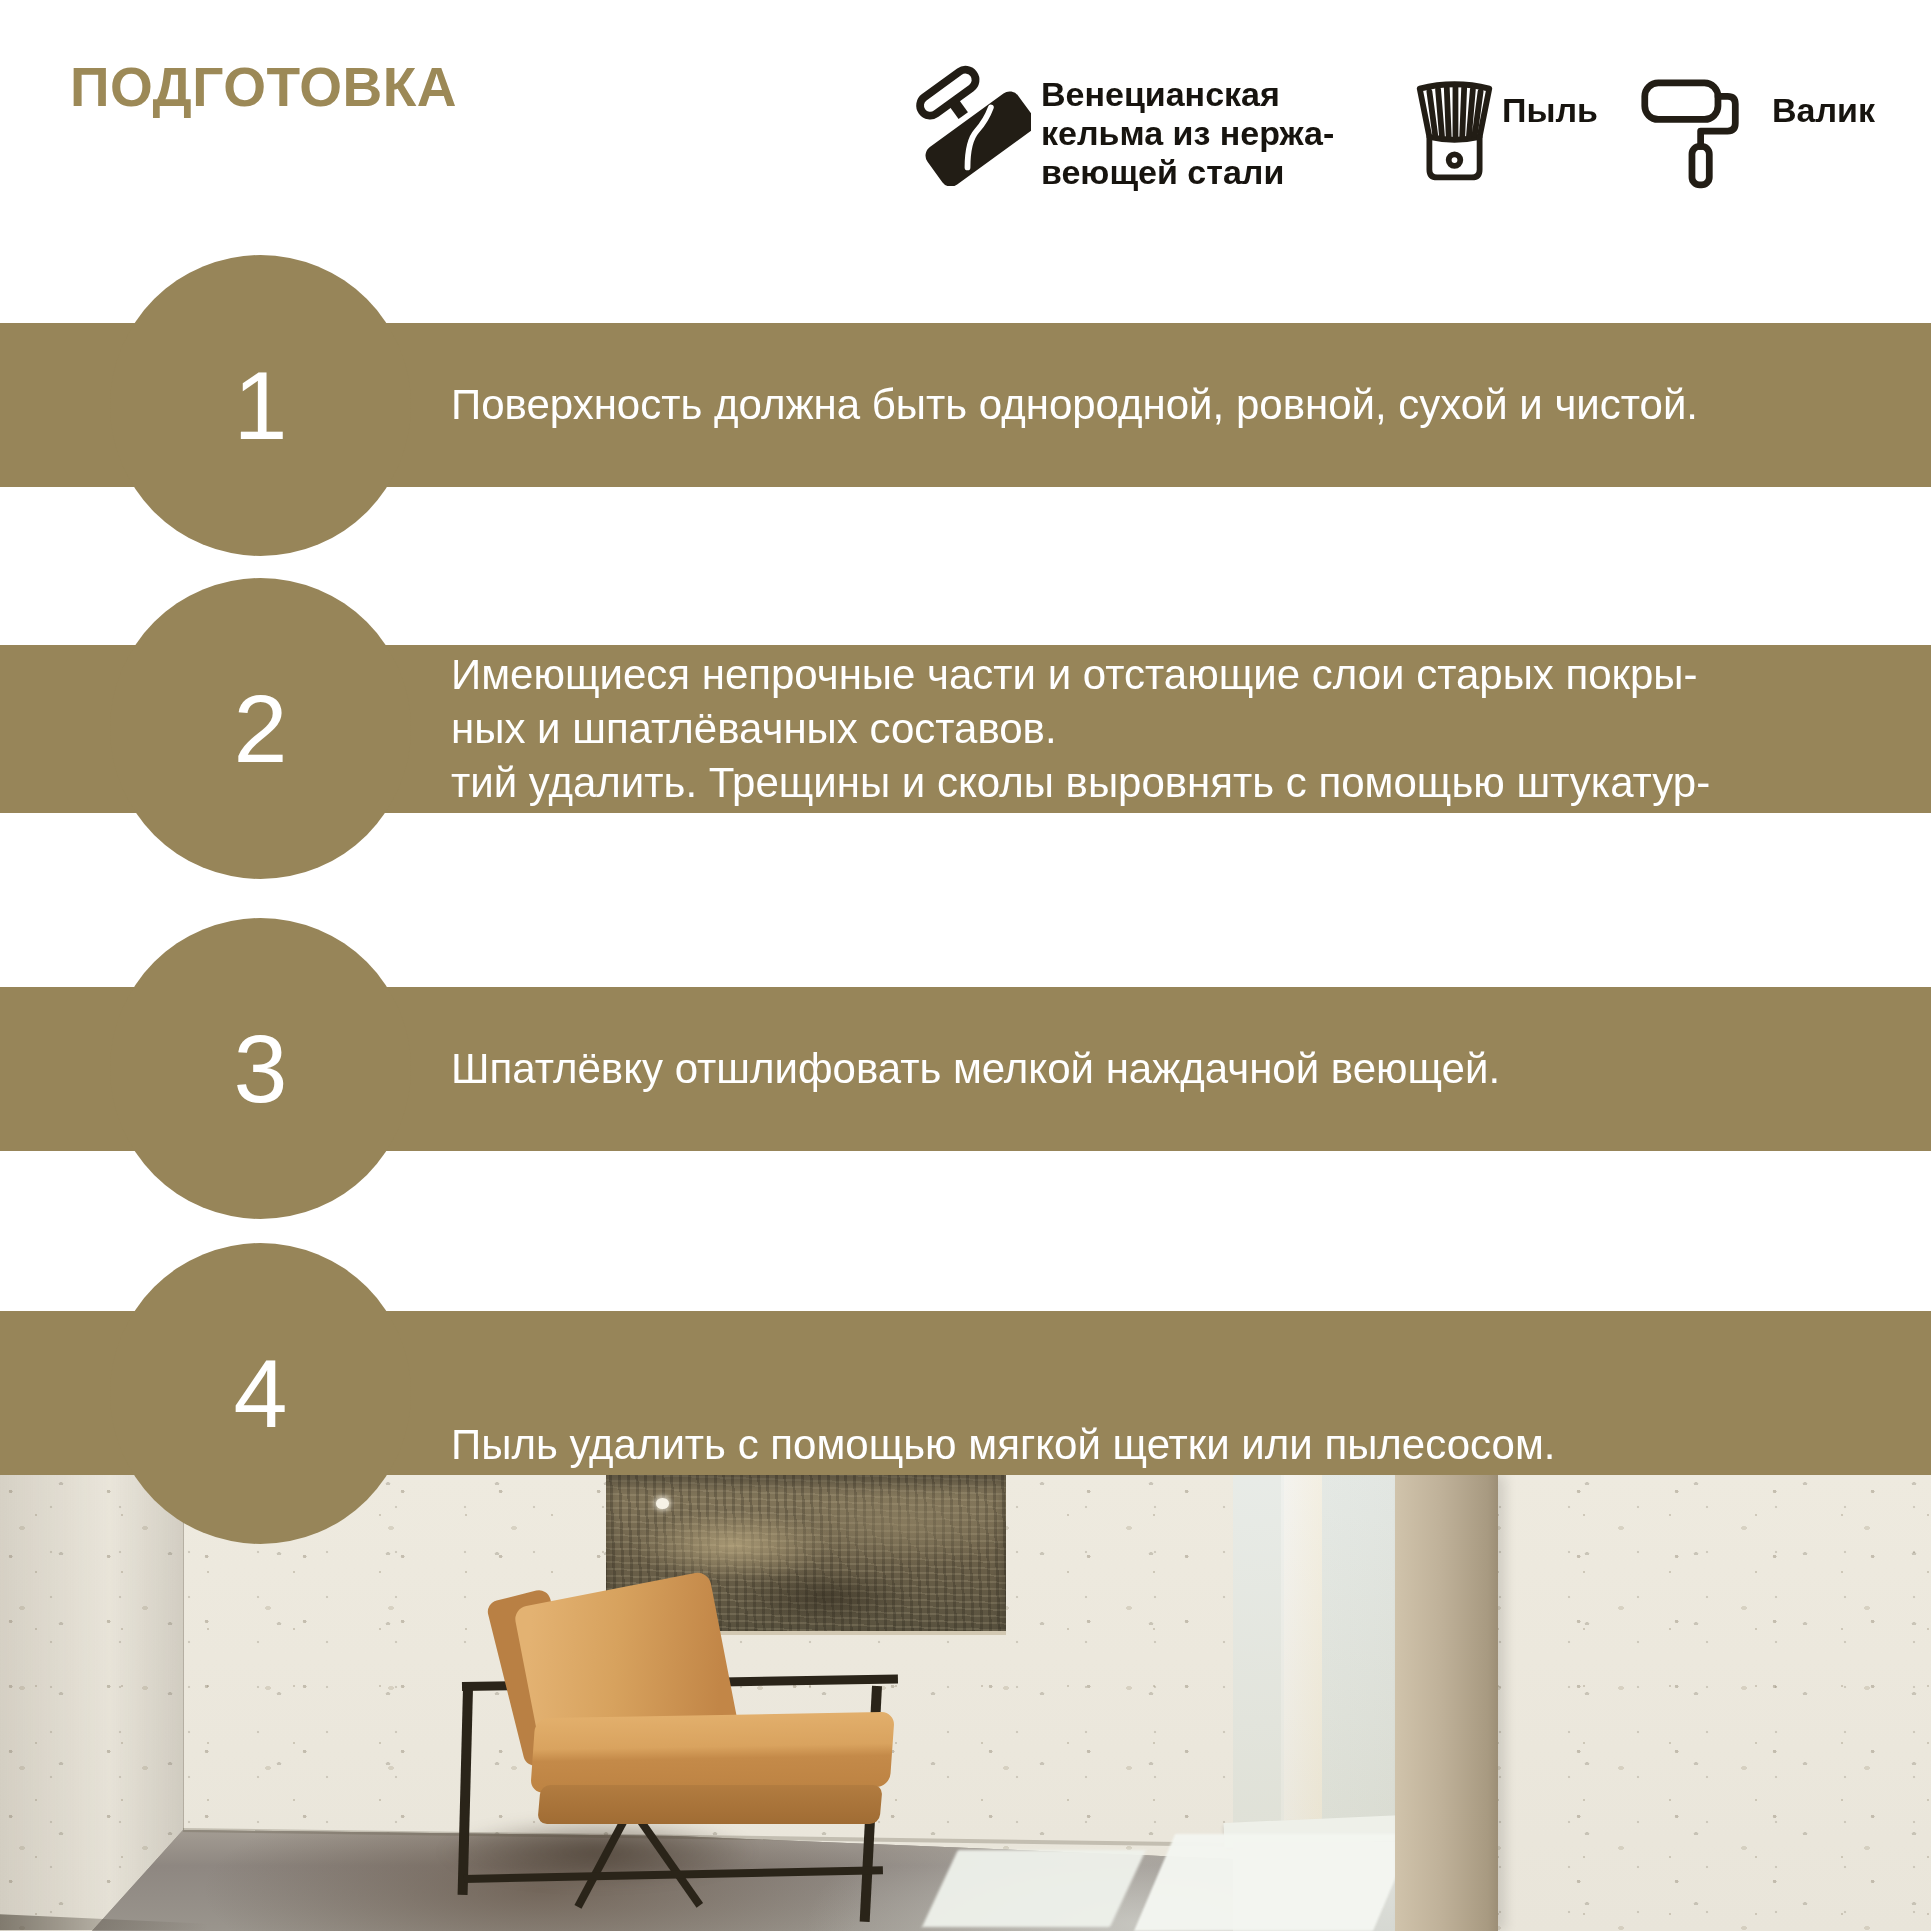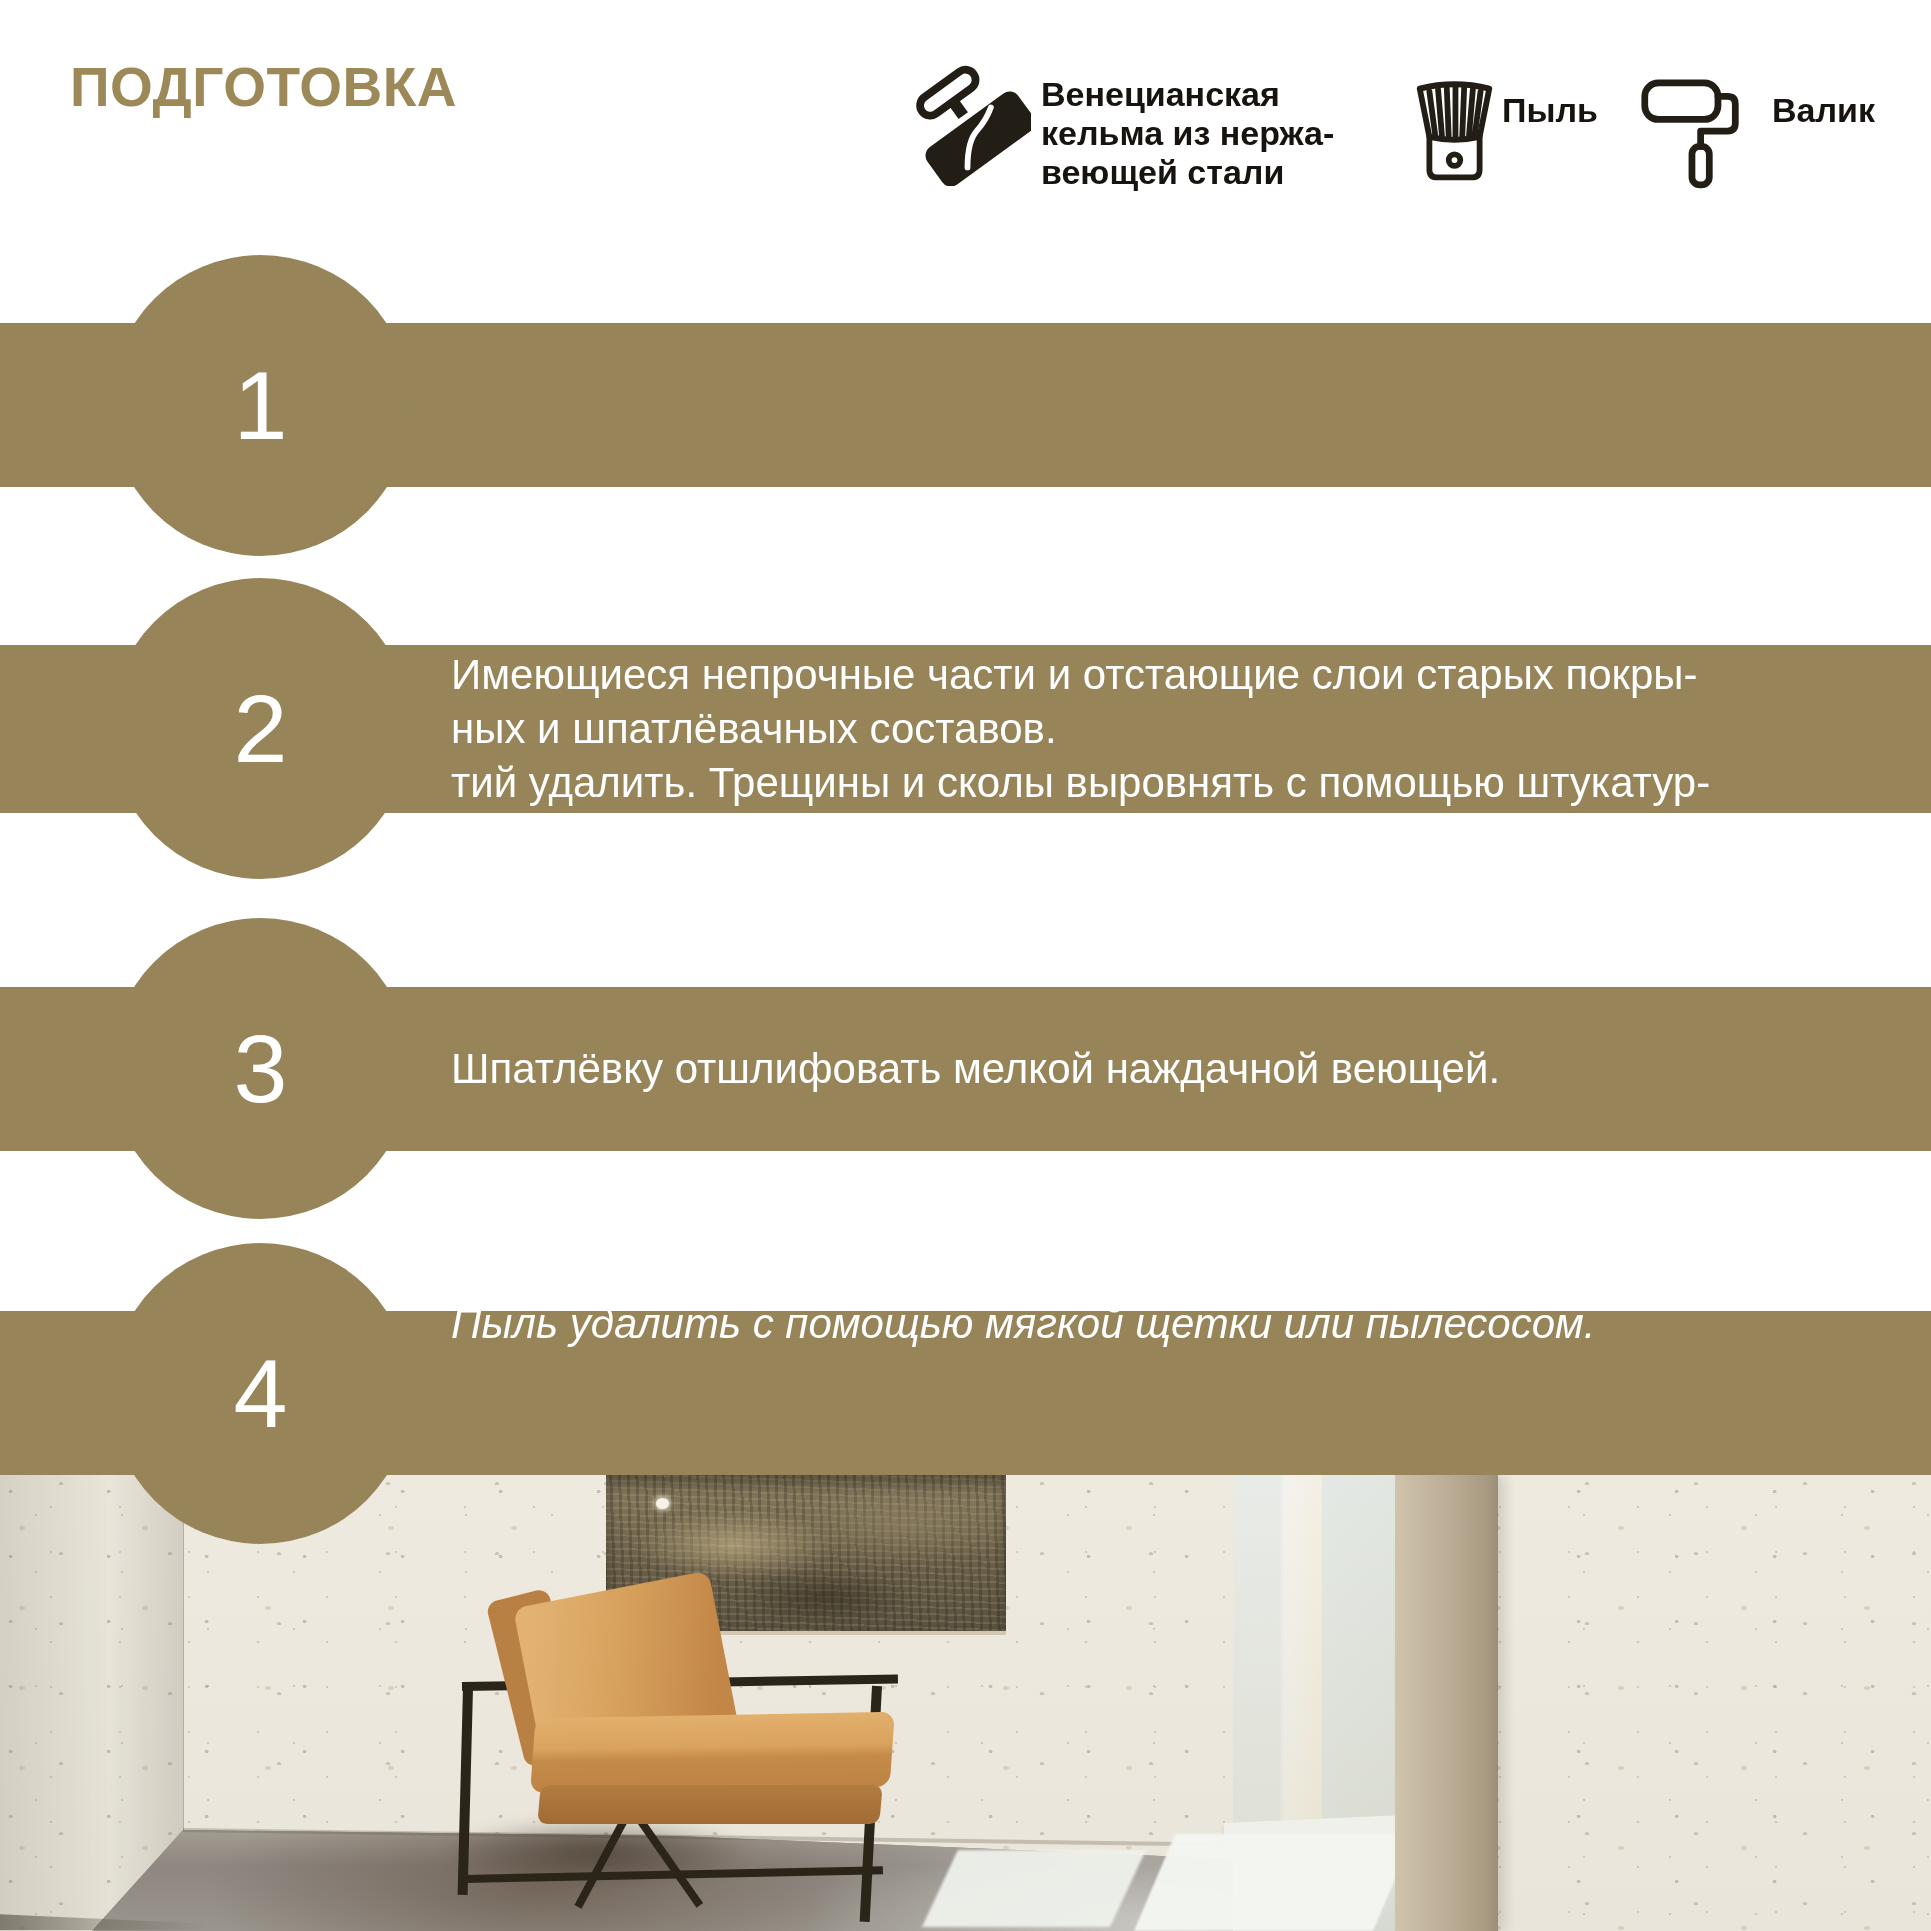--- a/index.html
+++ b/index.html
@@ -171,20 +171,23 @@
       <div class="back-main"></div>
       <div class="seat-main"></div>
       <div class="seat-low"></div>
     </div>
   </div>
 
   <div class="band" style="top:323px;"></div>
   <div class="circle" style="top:255px;">
     <div class="num">1</div>
   </div>
+  <div class="step-text" style="top:323px;height:164px;">
+    <div>Поверхность должна быть однородной, ровной, сухой и чистой.</div>
+  </div>
 
   <div class="band b2" style="top:645px;"></div>
   <div class="circle" style="top:578px;">
     <div class="num">2</div>
   </div>
   <div class="step-text" style="top:645px;height:168px;">
     <div>Имеющиеся непрочные части и отстающие слои старых покры-</div>
     <div>ных и шпатлёвачных составов.</div>
     <div>тий удалить. Трещины и сколы выровнять с помощью штукатур-</div>
   </div>
@@ -194,18 +197,18 @@
     <div class="num">3</div>
   </div>
   <div class="step-text" style="top:987px;height:164px;">
     <div>Шпатлёвку отшлифовать мелкой наждачной веющей.</div>
   </div>
 
   <div class="band" style="top:1311px;"></div>
   <div class="circle" style="top:1243px;">
     <div class="num">4</div>
   </div>
-  <div class="step-text" style="top:1250px;height:148px;font-style:italic;">
+  <div class="step-text" style="top:1371px;height:148px;">
     <div>Пыль удалить с помощью мягкой щетки или пылесосом.</div>
   </div>
 
 </div>
 
 
 </body></html>

